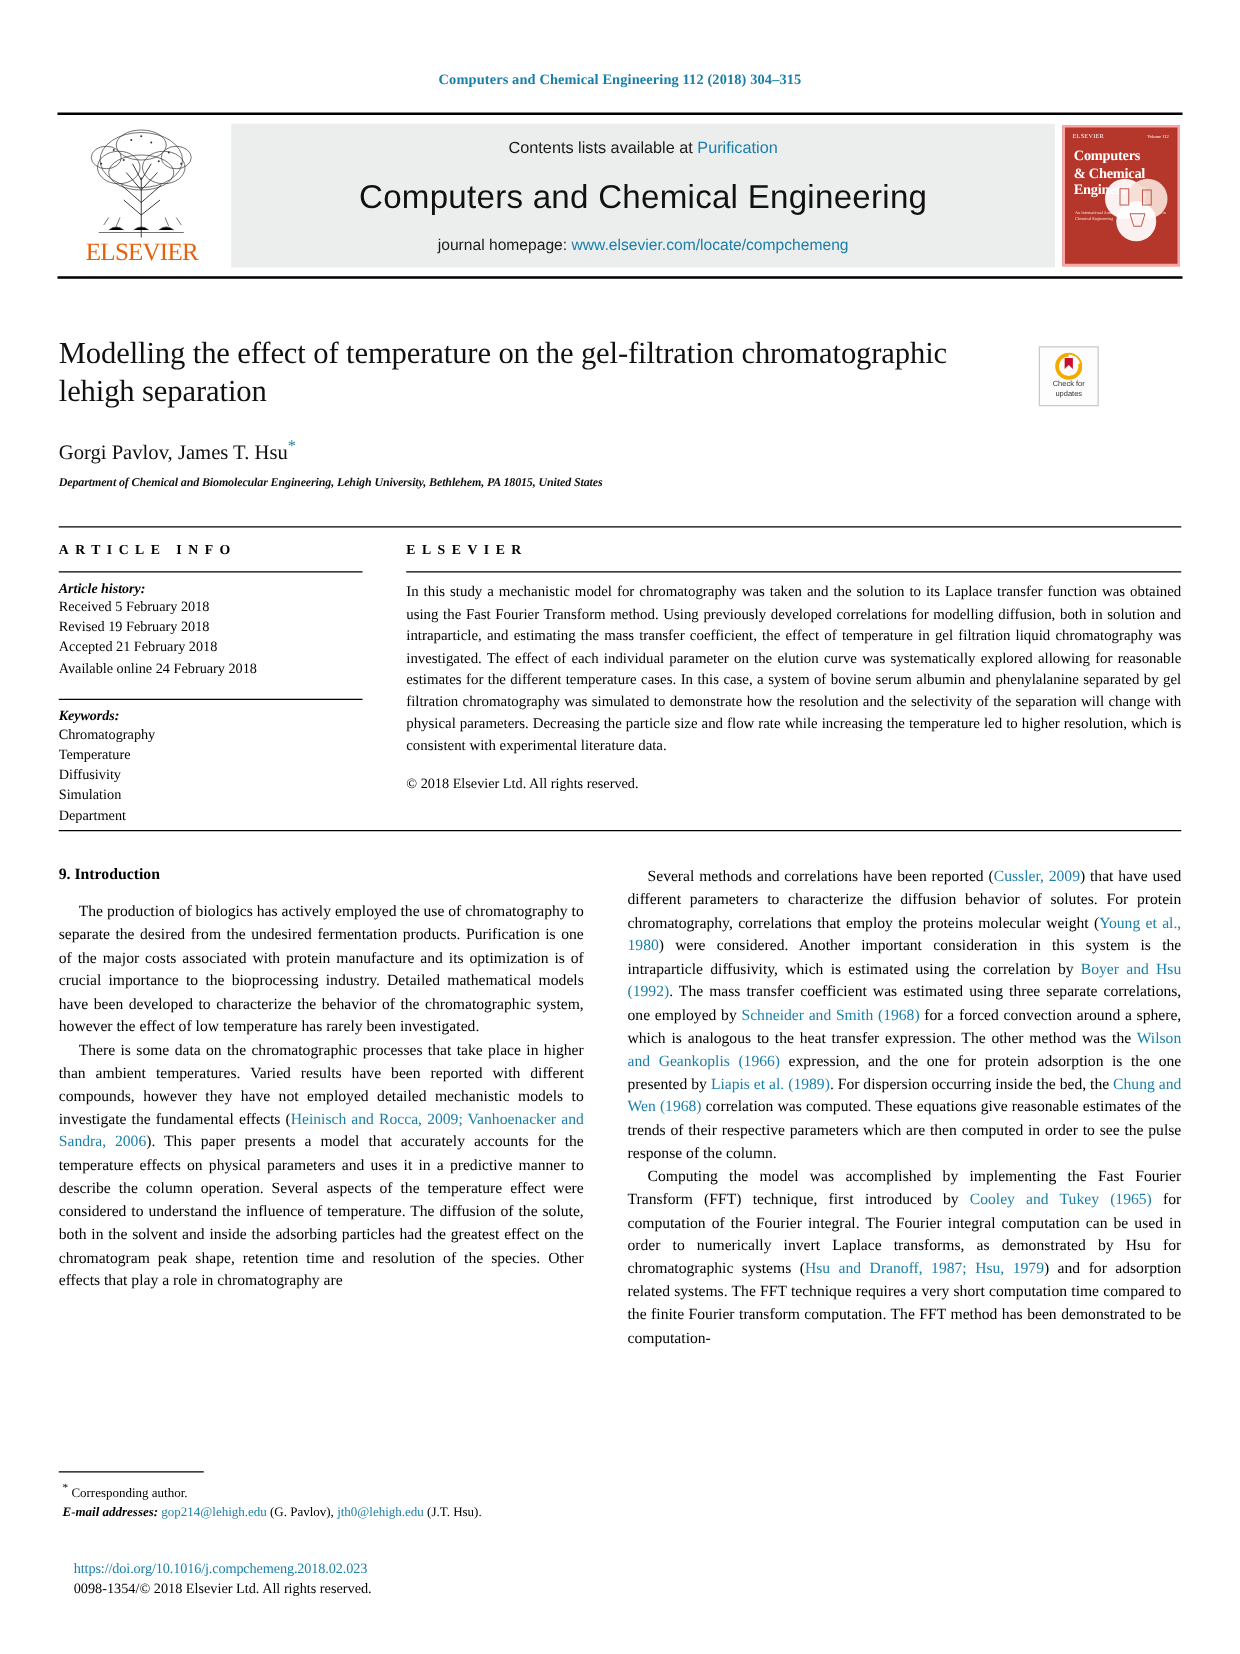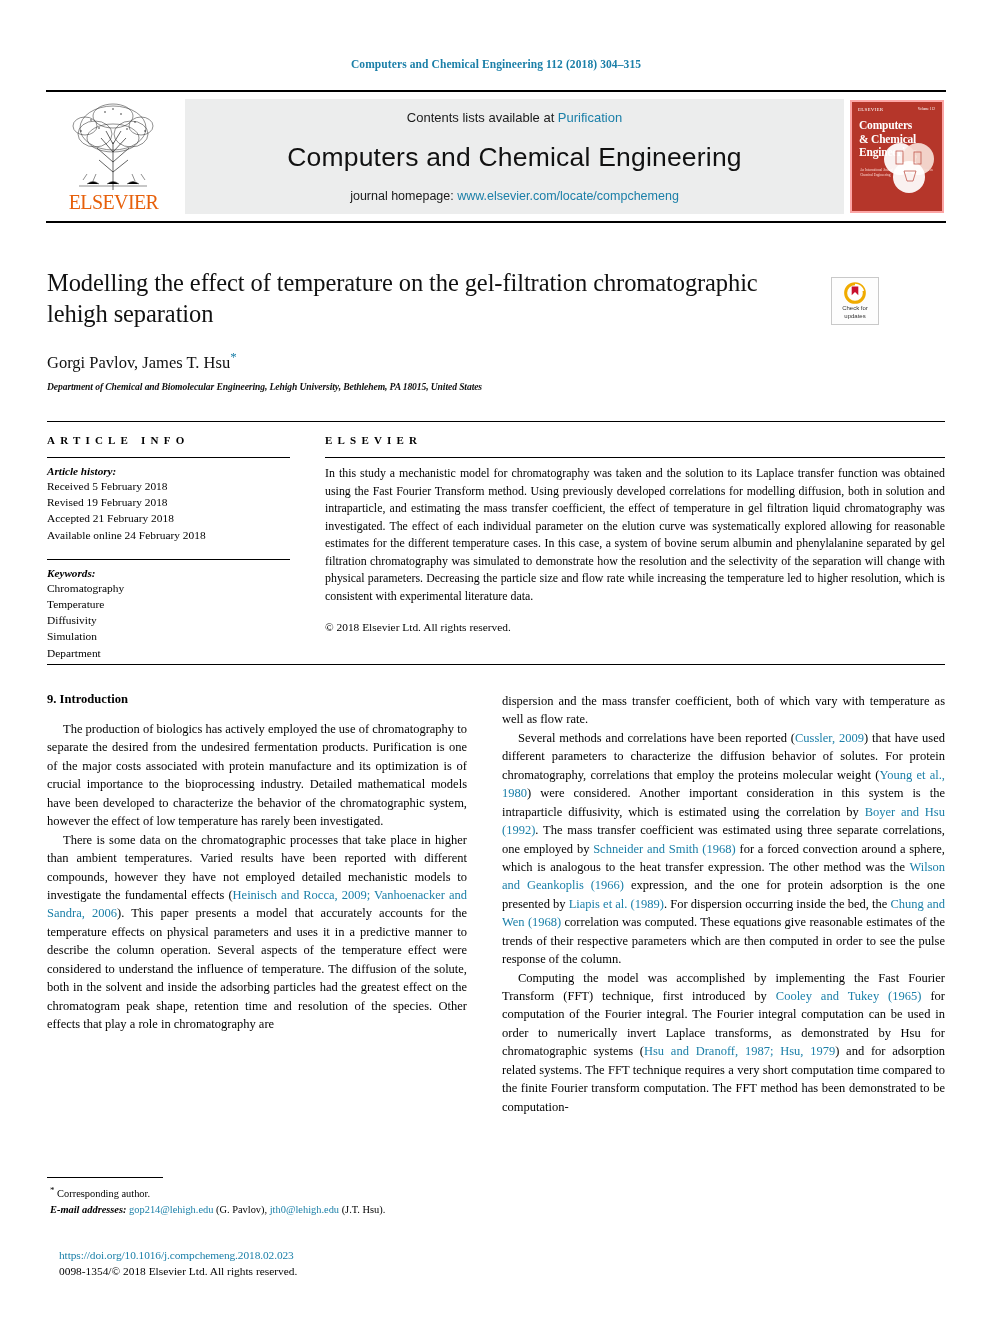--- a/index.html
+++ b/index.html
@@ -435,21 +435,20 @@
 
   <div class="rule-bottom"></div>
 
   <div class="body-left">
     <div class="h1">9. Introduction</div>
     <p class="body">The production of biologics has actively employed the use of chromatography to separate the desired from the undesired fermentation products. Purification is one of the major costs associated with protein manufacture and its optimization is of crucial importance to the bioprocessing industry. Detailed mathematical models have been developed to characterize the behavior of the chromatographic system, however the effect of low temperature has rarely been investigated.</p>
     <p class="body"><span>There is some data on the chromatographic processes that take place in higher than ambient temperatures. Varied results have been reported with different compounds, however they have not employed detailed mechanistic models to investigate the fundamental effects (</span><span class="cite">Heinisch and Rocca, 2009; Vanhoenacker and Sandra, 2006</span><span>). This paper presents a model that accurately accounts for the temperature effects on physical parameters and uses it in a predictive manner to describe the column operation. Several aspects of the temperature effect were considered to understand the influence of temperature. The diffusion of the solute, both in the solvent and inside the adsorbing particles had the greatest effect on the chromatogram peak shape, retention time and resolution of the species. Other effects that play a role in chromatography are</span></p>
   </div>
 
   <div class="body-right">
-    <p class="body noindent">dispersion and the mass transfer coefficient, both of which vary with temperature as well as flow rate.</p>
     <p class="body"><span>Several methods and correlations have been reported (</span><span class="cite">Cussler, 2009</span><span>) that have used different parameters to characterize the diffusion behavior of solutes. For protein chromatography, correlations that employ the proteins molecular weight (</span><span class="cite">Young et al., 1980</span><span>) were considered. Another important consideration in this system is the intraparticle diffusivity, which is estimated using the correlation by </span><span class="cite">Boyer and Hsu (1992)</span><span>. The mass transfer coefficient was estimated using three separate correlations, one employed by </span><span class="cite">Schneider and Smith (1968)</span><span> for a forced convection around a sphere, which is analogous to the heat transfer expression. The other method was the </span><span class="cite">Wilson and Geankoplis (1966)</span><span> expression, and the one for protein adsorption is the one presented by </span><span class="cite">Liapis et al. (1989)</span><span>. For dispersion occurring inside the bed, the </span><span class="cite">Chung and Wen (1968)</span><span> correlation was computed. These equations give reasonable estimates of the trends of their respective parameters which are then computed in order to see the pulse response of the column.</span></p>
     <p class="body"><span>Computing the model was accomplished by implementing the Fast Fourier Transform (FFT) technique, first introduced by </span><span class="cite">Cooley and Tukey (1965)</span><span> for computation of the Fourier integral. The Fourier integral computation can be used in order to numerically invert Laplace transforms, as demonstrated by Hsu for chromatographic systems (</span><span class="cite">Hsu and Dranoff, 1987; Hsu, 1979</span><span>) and for adsorption related systems. The FFT technique requires a very short computation time compared to the finite Fourier transform computation. The FFT method has been demonstrated to be computation-</span></p>
   </div>
 
   <div class="footnote">
     <div class="fn-rule"></div>
     <div class="fn-line"><span class="star">*</span> <span>Corresponding author.</span></div>
     <div class="fn-line"><span class="fn-em">E-mail addresses:</span> <span class="cite">gop214@lehigh.edu</span> <span>(G. Pavlov),</span> <span class="cite">jth0@lehigh.edu</span> <span>(J.T. Hsu).</span></div>
   </div>
 

